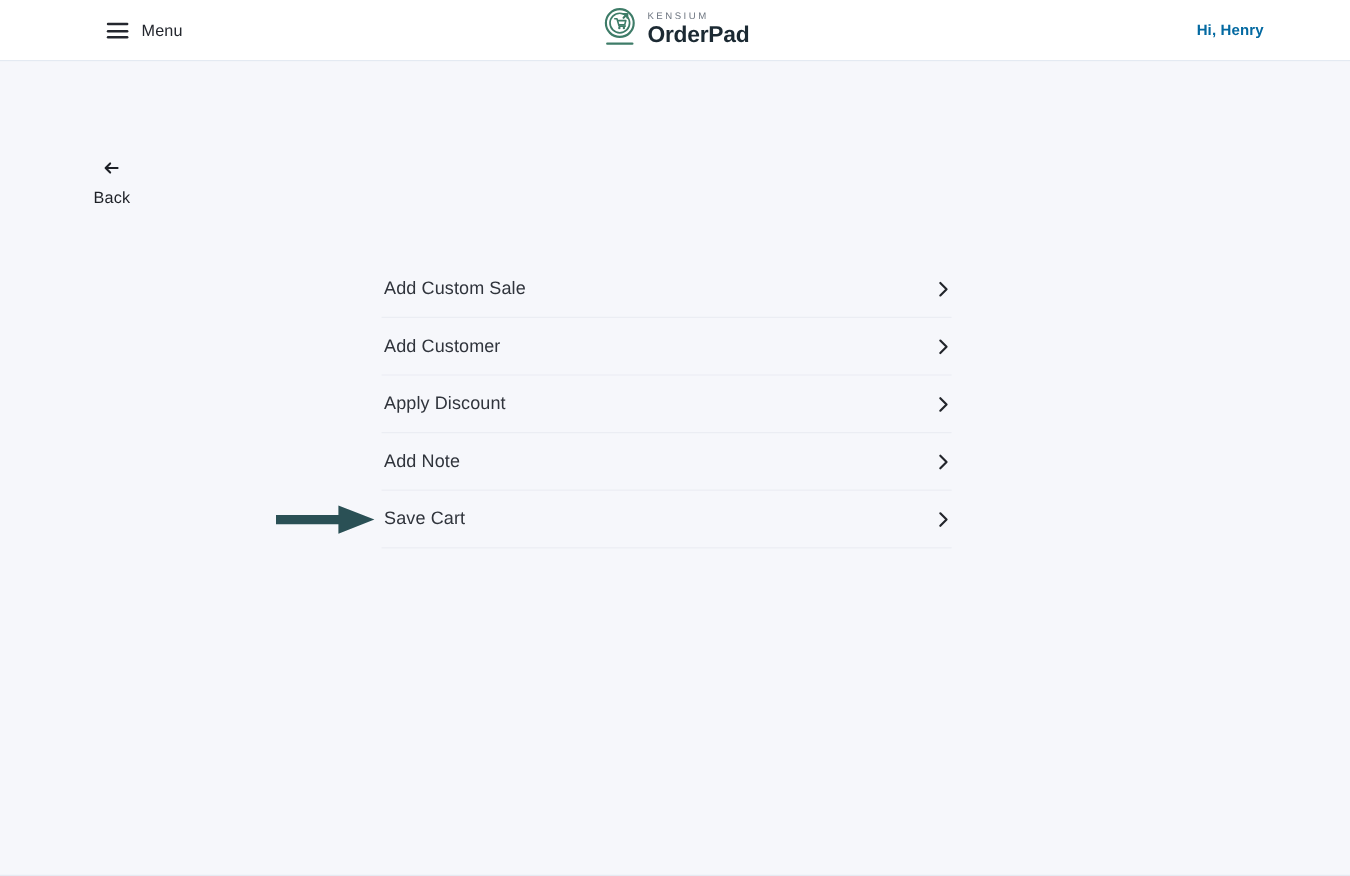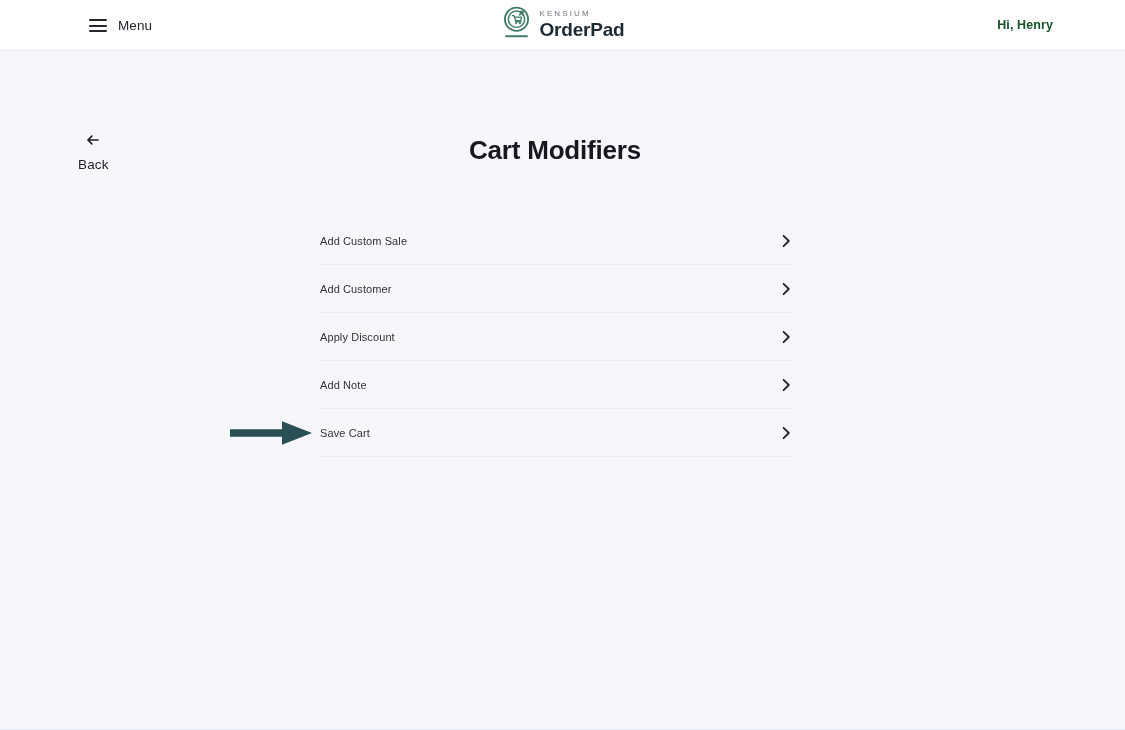--- a/index.html
+++ b/index.html
@@ -103,21 +103,21 @@
     font-size: 19px;
     font-weight: 700;
     color: #1c2a33;
     letter-spacing: -.2px;
   }
 
   .greeting {
     position: absolute;
     right: 72px;
     font-size: 12.5px;
-    color: #14532d;
+    color: #0369a1;
     font-weight: 600;
     letter-spacing: .1px;
   }
 
   
   .page {
     position: relative;
     height: 678px;
   }
 
@@ -174,21 +174,21 @@
     border-bottom: 1px solid #ebedf3;
     cursor: pointer;
     background: transparent;
   }
 
   .list-item:last-child {
     border-bottom: 1px solid #ebedf3;
   }
 
   .list-item-label {
-    font-size: 11px;
+    font-size: 15px;
     color: #30343c;
     letter-spacing: .1px;
     padding-left: 2px;
   }
 
   .chevron {
     width: 14px;
     height: 14px;
     display: block;
     margin-right: 0px;
@@ -242,21 +242,20 @@
 
   <div class="page">
 
     <button class="back-button">
       <svg class="back-arrow" viewBox="0 0 16 16">
         <path d="M13 8 H3.2 M6.8 4.2 L3 8 l3.8 3.8" fill="none" stroke="#1d2026" stroke-width="1.7" stroke-linecap="round" stroke-linejoin="round"></path>
       </svg>
       <span class="back-label">Back</span>
     </button>
 
-    <h1 class="page-title">Cart Modifiers</h1>
 
     <div class="list">
 
       <div class="list-item">
         <span class="list-item-label">Add Custom Sale</span>
         <svg class="chevron" viewBox="0 0 14 14">
           <path d="M4.6 1.8 L9.8 7 L4.6 12.2" fill="none" stroke="#22252b" stroke-width="1.8" stroke-linecap="round" stroke-linejoin="round"></path>
         </svg>
       </div>
 

